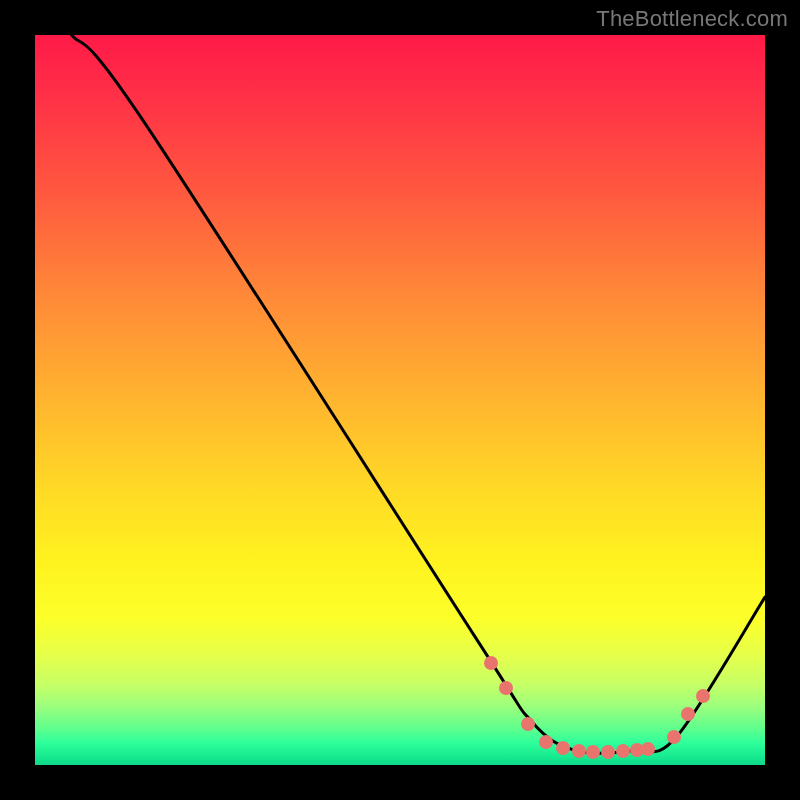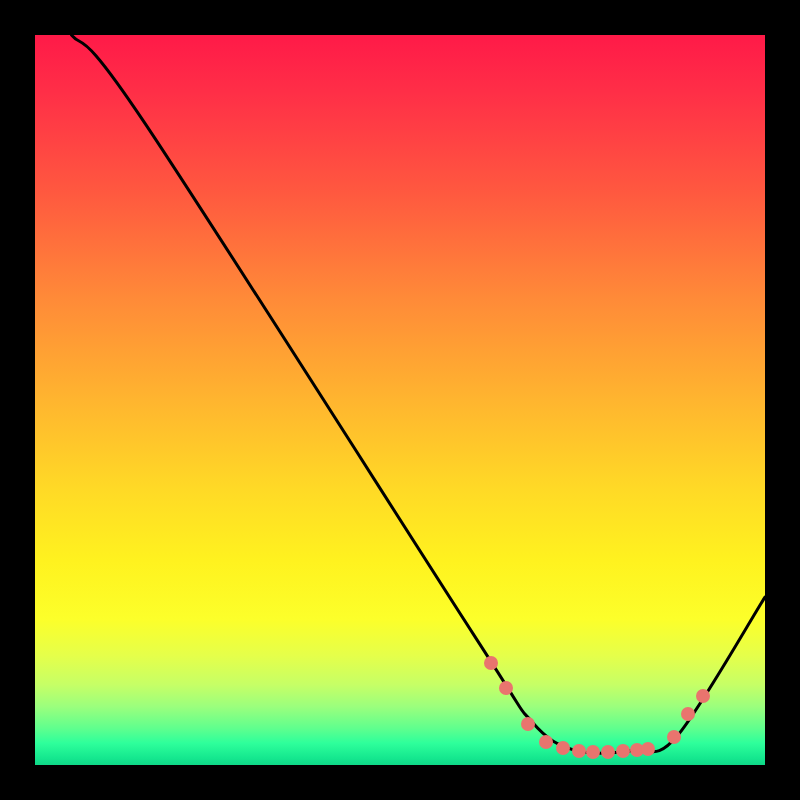--- a/index.html
+++ b/index.html
@@ -61,20 +61,21 @@
     margin-left: -7px;
     margin-top: -7px;
     border-radius: 50%;
     background: #e9746e;
   }
 </style>
 </head>
 <body>
 
 <div class="stage">
+  <div class="watermark">TheBottleneck.com</div>
   <div class="plot">
     <svg class="curve" width="730" height="730" viewBox="0 0 730 730">
       <path id="curve-path" d="M 36.5 0.0 C 48.7 14.6, 42.6 -12.2, 109.5 87.6 C 176.4 187.4, 373.5 498.8, 438.0 598.6 C 502.5 698.4, 479.4 666.7, 496.4 686.2 C 513.4 705.7, 523.2 710.5, 540.2 715.4 C 557.2 720.3, 581.6 717.8, 598.6 715.4 C 615.6 713.0, 620.5 726.3, 642.4 700.8 C 664.3 675.3, 715.4 585.2, 730.0 562.1" fill="none" stroke="#000" stroke-width="3" stroke-linecap="round" stroke-linejoin="round"></path>
     </svg>
     <div id="dots">
         <div class="dot" style="left: 456.25px; top: 627.8px; background: rgb(233, 116, 110);"></div>
         <div class="dot" style="left: 470.85px; top: 653.35px; background: rgb(233, 116, 110);"></div>
         <div class="dot" style="left: 492.75px; top: 689.12px; background: rgb(233, 116, 110);"></div>
         <div class="dot" style="left: 511px; top: 706.64px; background: rgb(233, 116, 110);"></div>
         <div class="dot" style="left: 527.79px; top: 713.21px; background: rgb(233, 116, 110);"></div>

